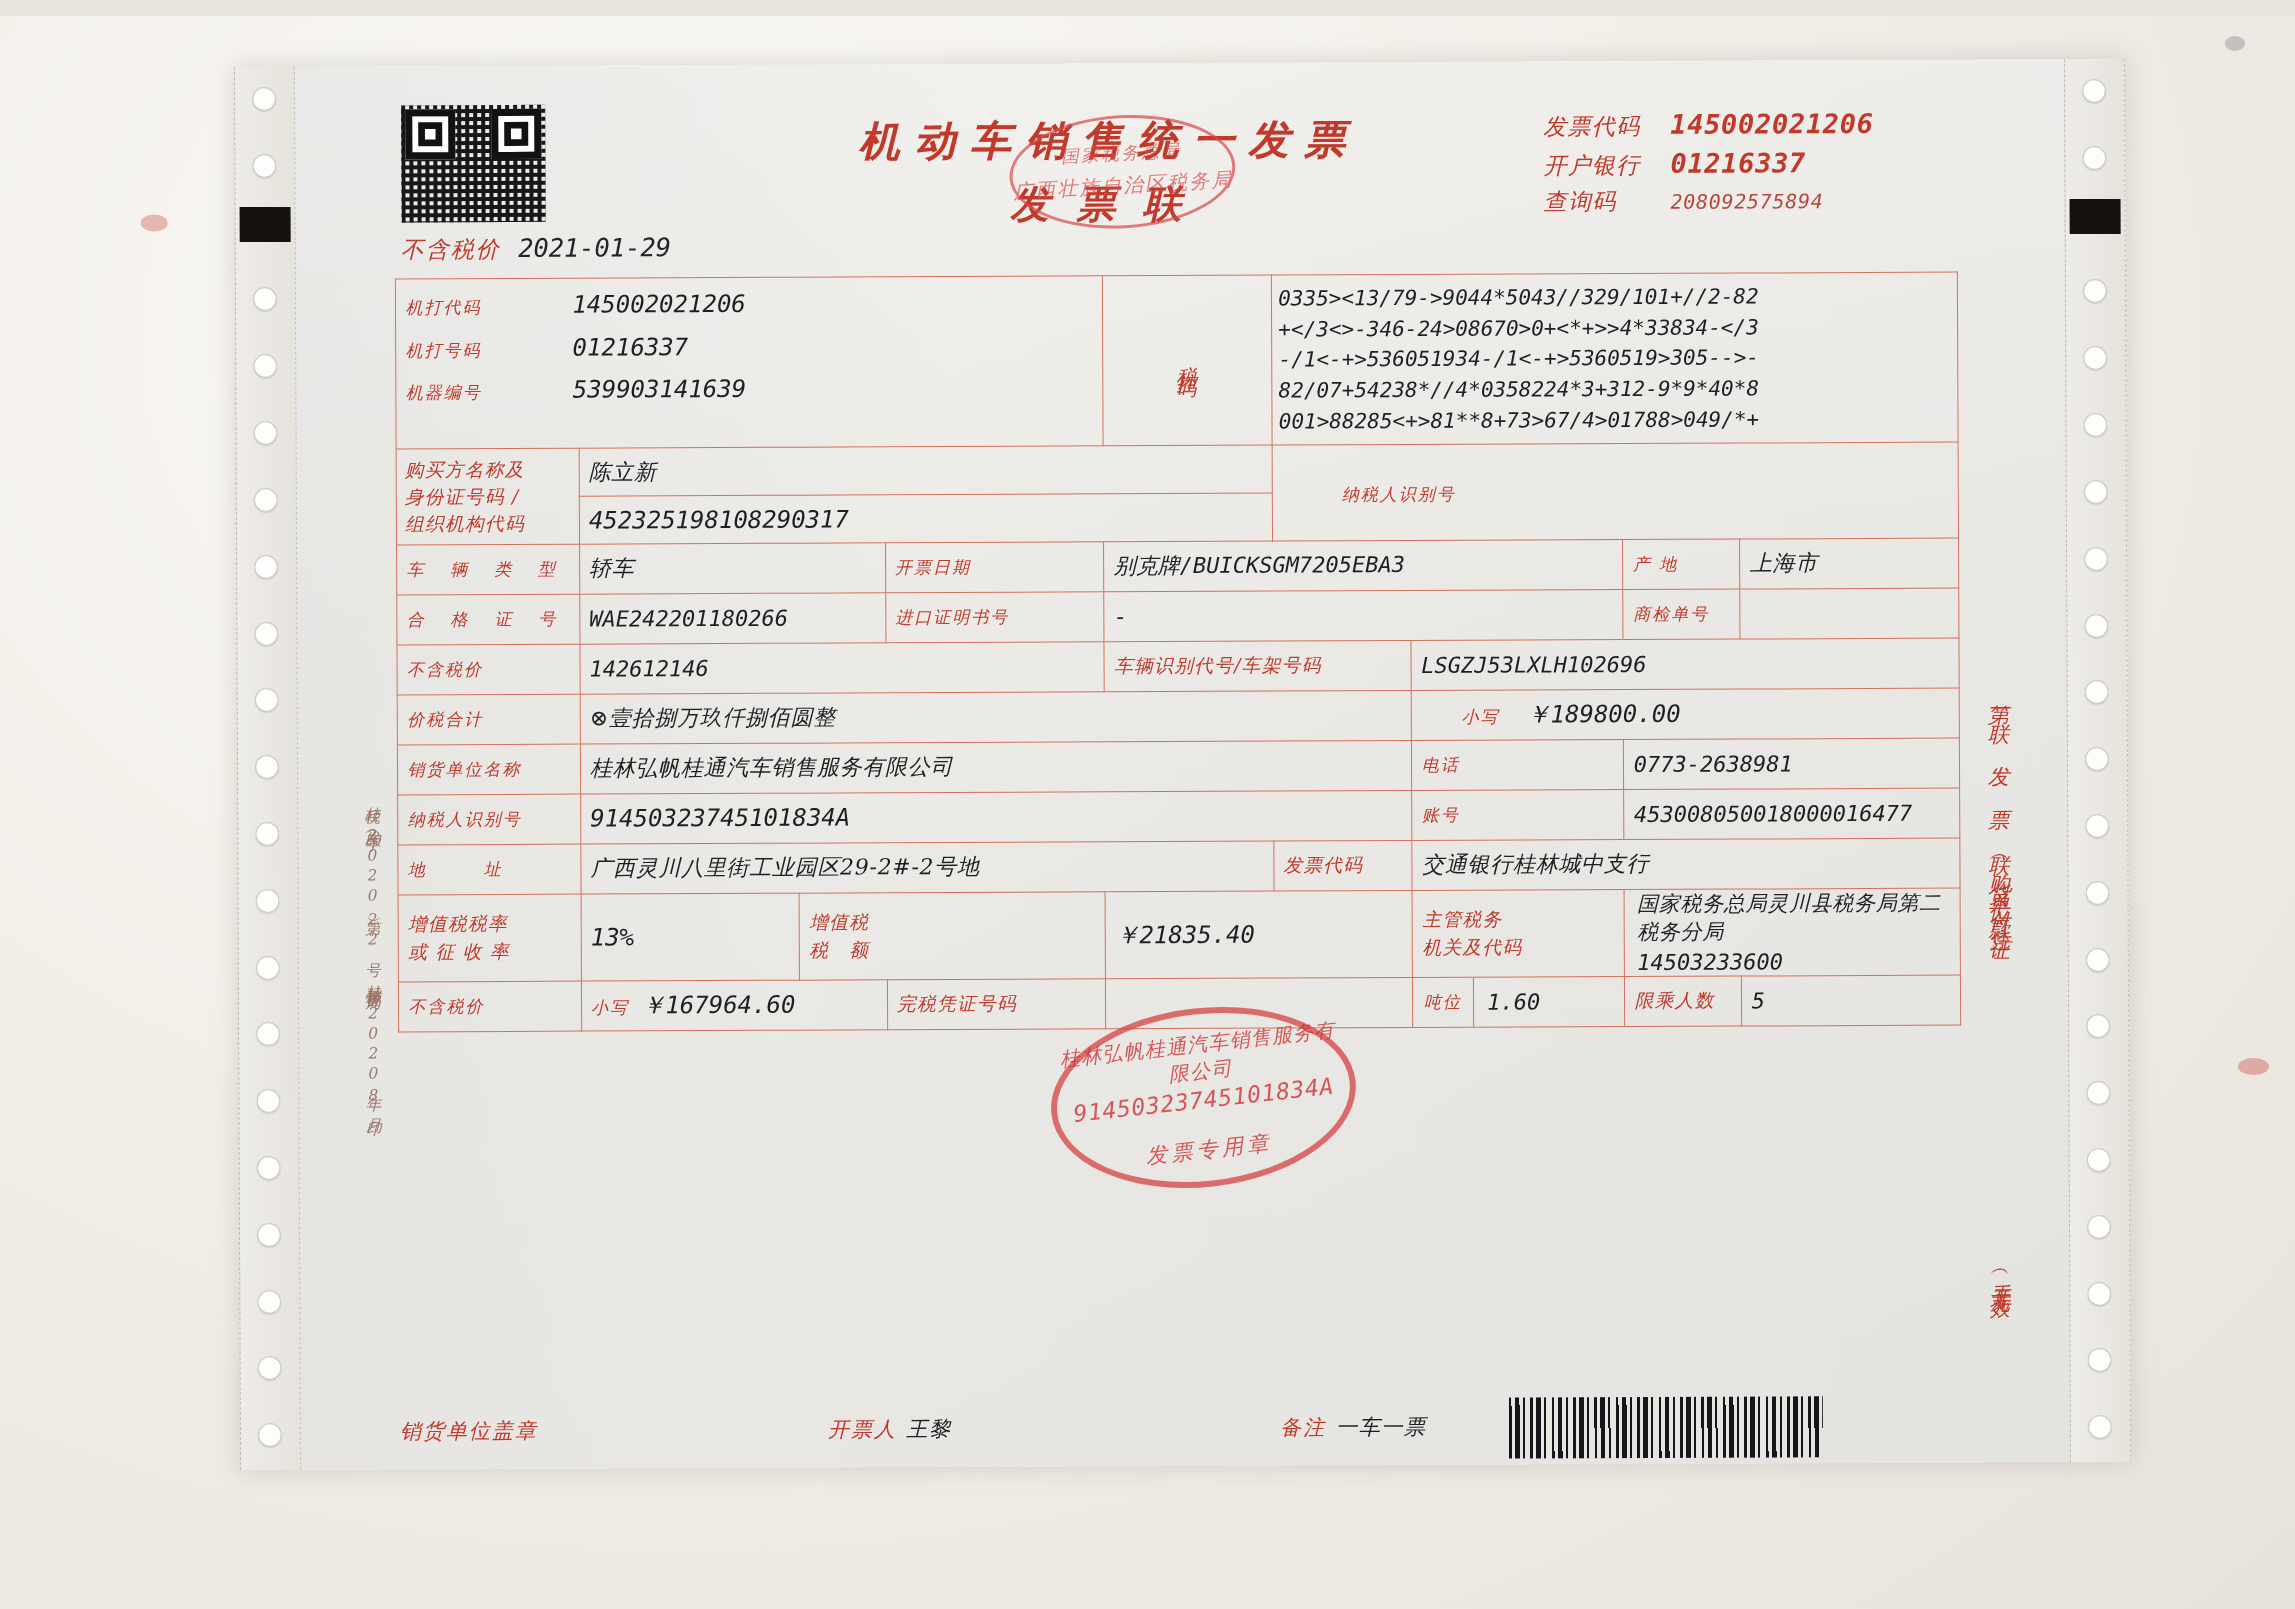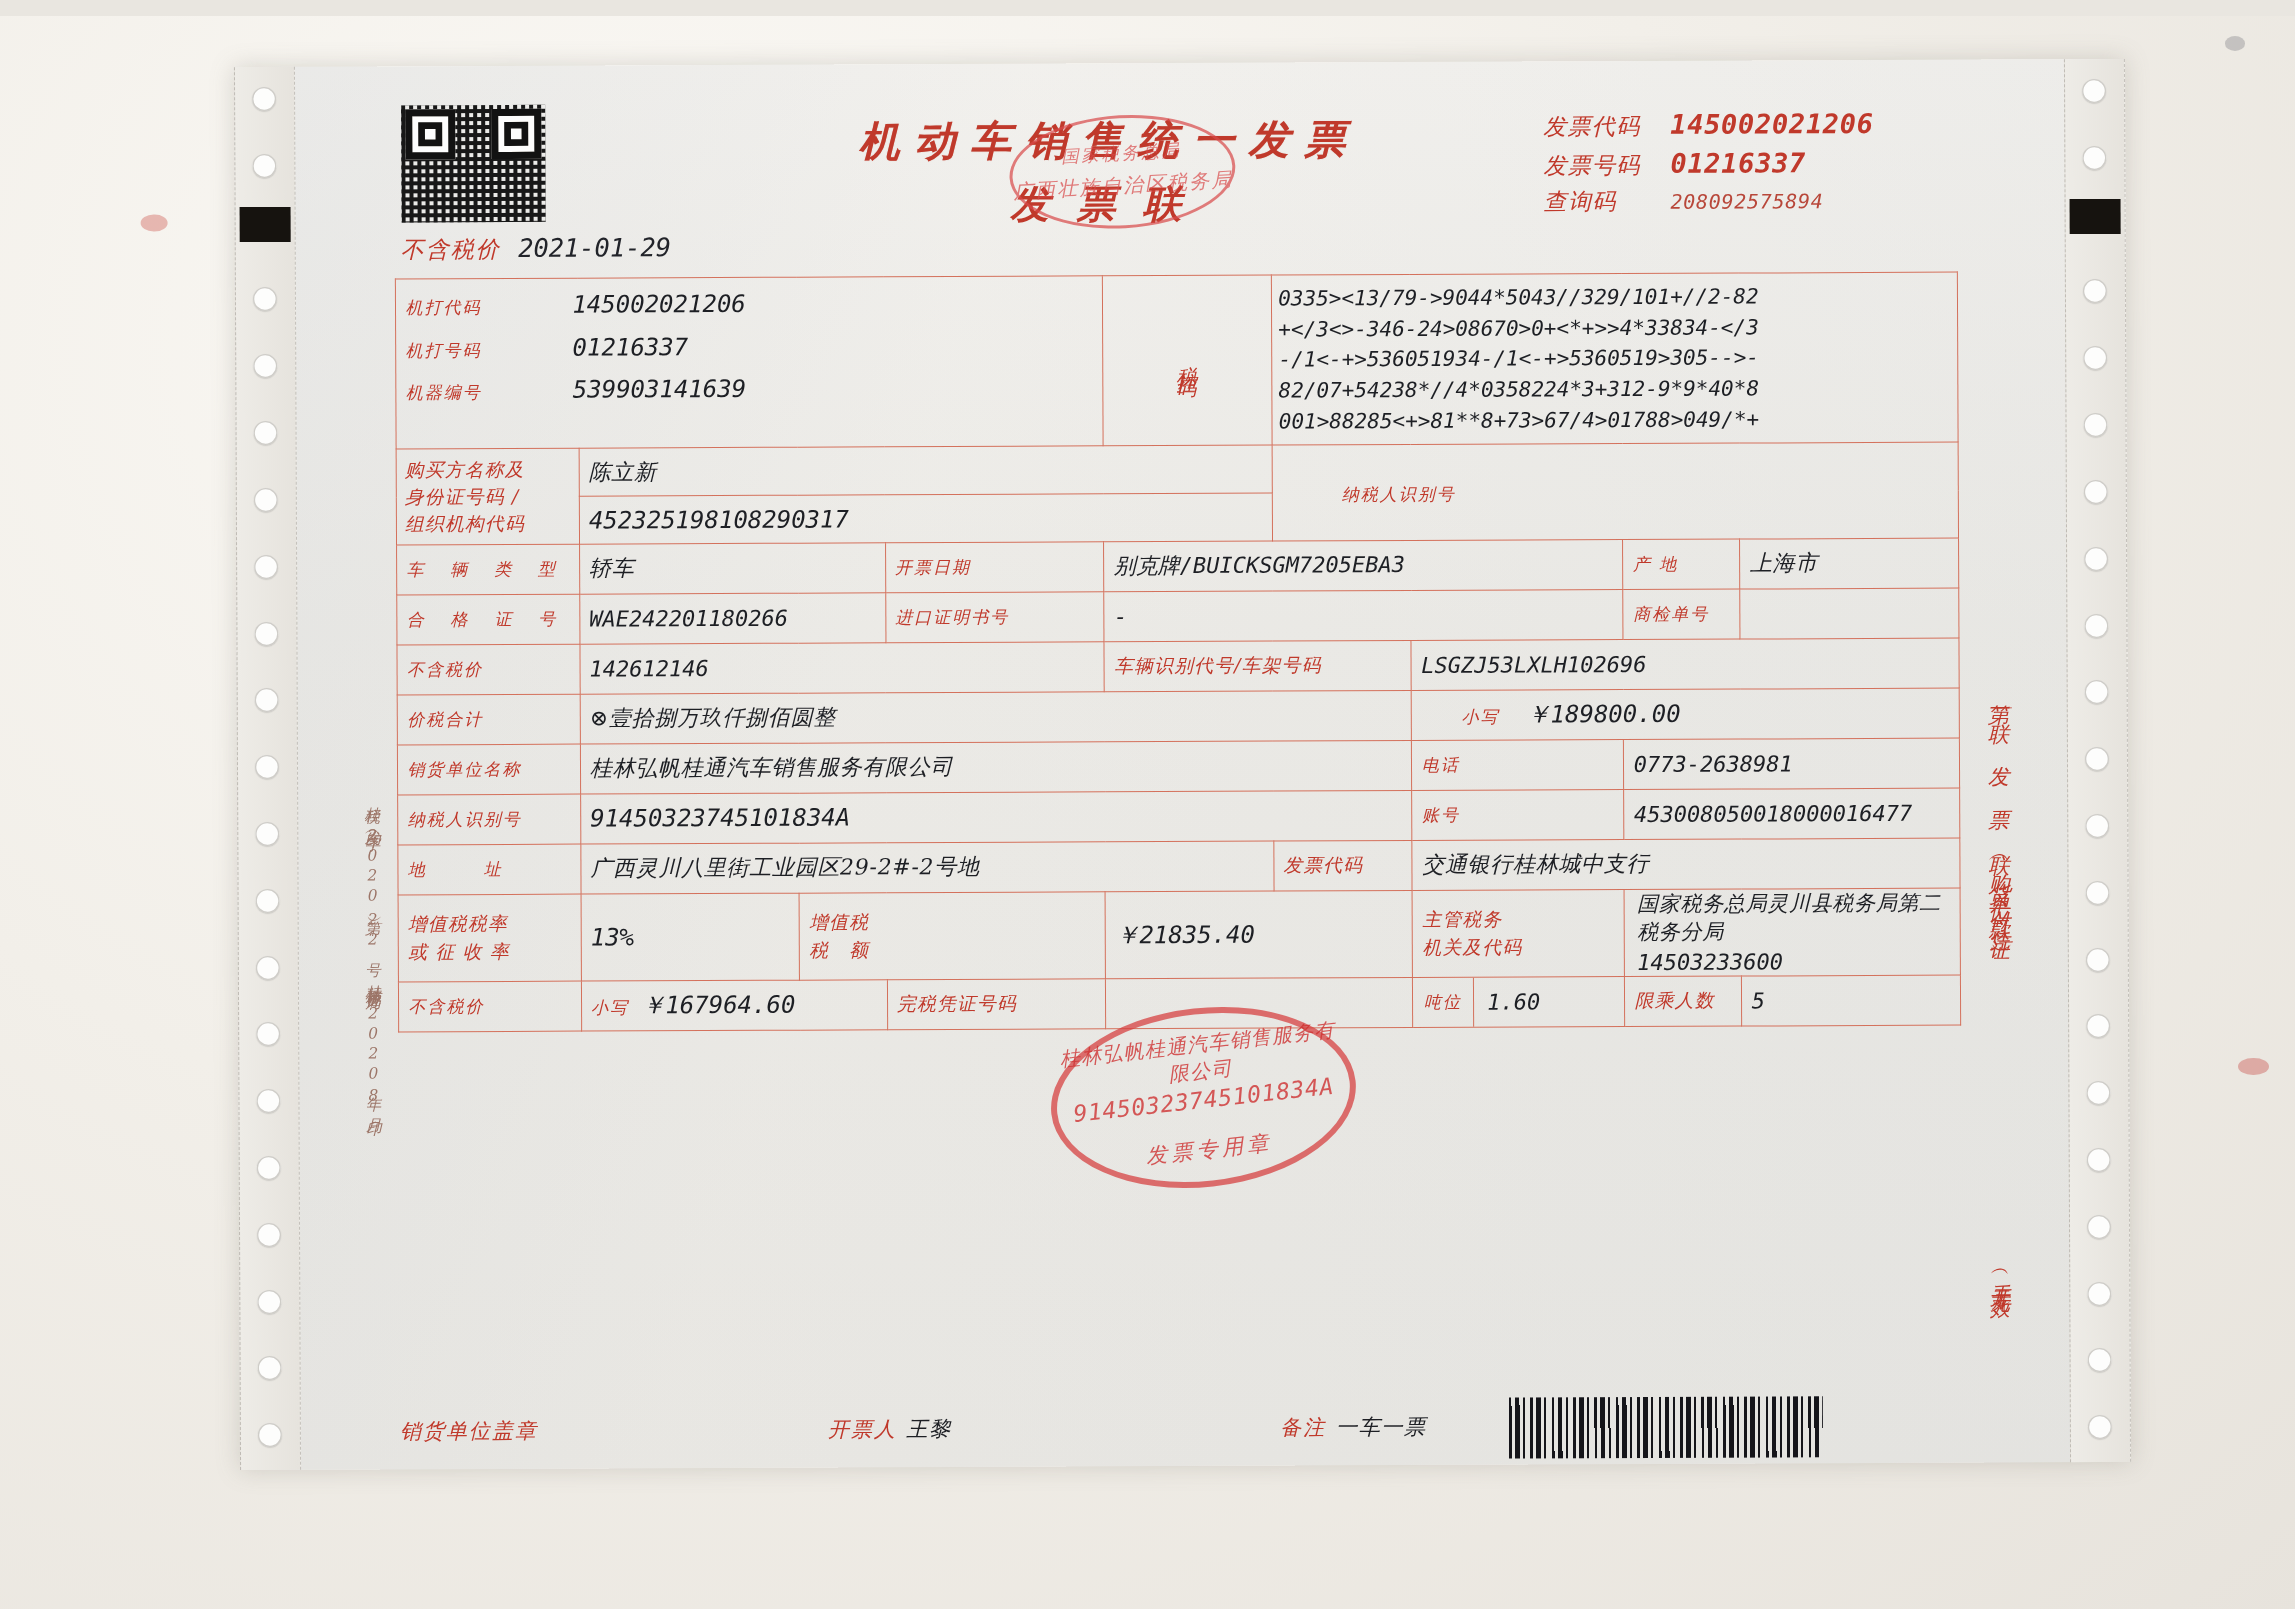--- a/index.html
+++ b/index.html
@@ -345,21 +345,21 @@
       <div class="l1">国家税务总局</div>
       <div class="l2">广西壮族自治区税务局</div>
     </div>
 
     <div class="hdr-right">
       <div class="hdr-row">
         <span class="hdr-label">发票代码</span>
         <span class="hdr-val">145002021206</span>
       </div>
       <div class="hdr-row">
-        <span class="hdr-label">发票号码</span>
+        <span class="hdr-label">开户银行</span>
         <span class="hdr-val">01216337</span>
       </div>
       <div class="hdr-row">
         <span class="hdr-label">查询码</span>
         <span class="hdr-val small">208092575894</span>
       </div>
     </div>
 
     <div class="date-row">
       <span class="date-label">不含税价</span>

